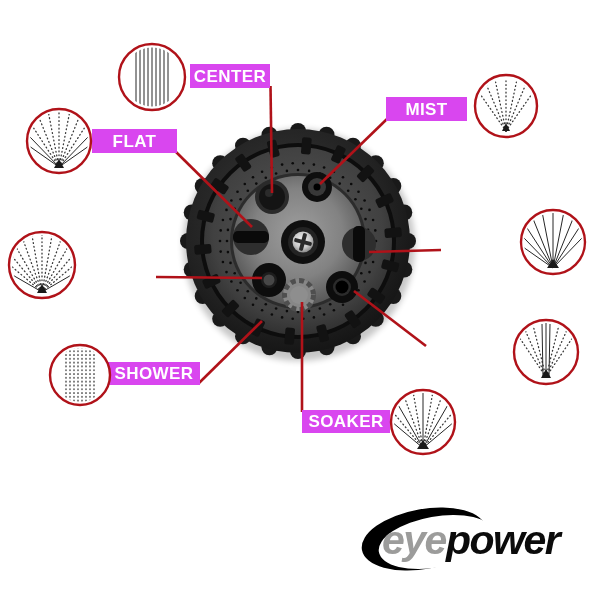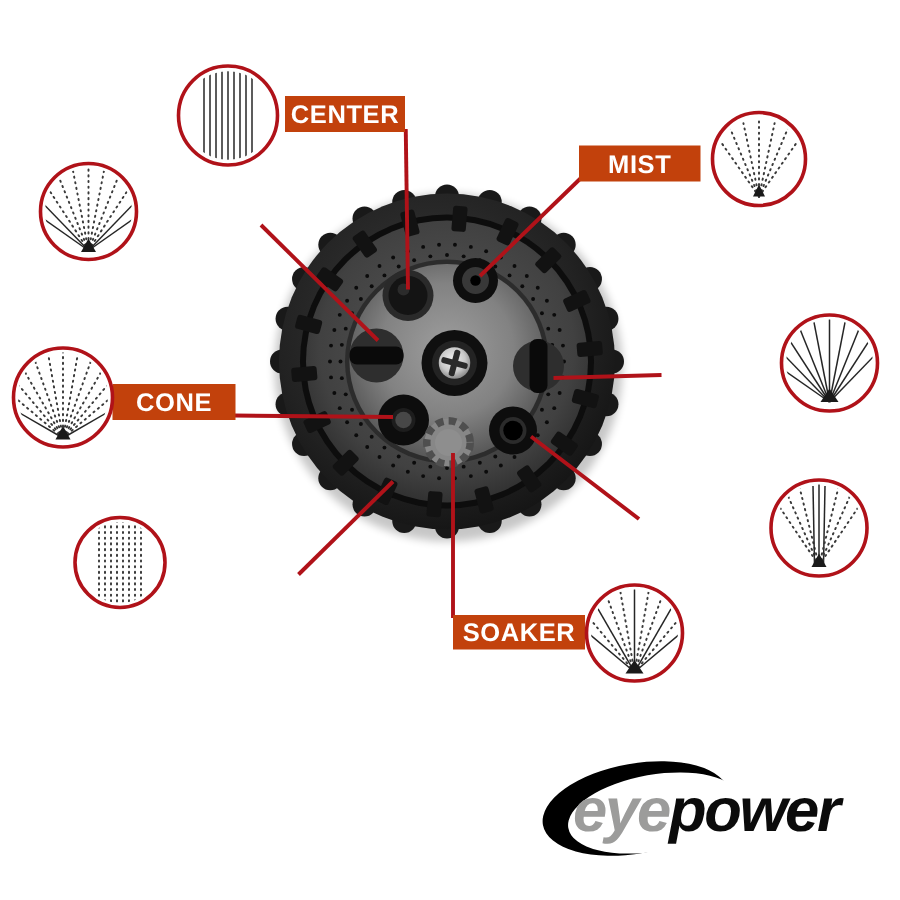--- a/index.html
+++ b/index.html
@@ -1,20 +1,20 @@
 <!DOCTYPE html>
 <html><head>
 <meta charset="utf-8">
 <style>
   html,body{margin:0;padding:0;background:#fff;}
   .stage{position:relative;width:600px;height:600px;background:#fff;overflow:hidden;
          font-family:"Liberation Sans",sans-serif;}
   .layer{position:absolute;left:0;top:0;width:600px;height:600px;}
   .layer.top{pointer-events:none;}
-  .callout{position:absolute;background:#c2410c;color:#fff;font-weight:bold;
+  .callout{position:absolute;background:#d946ef;color:#fff;font-weight:bold;
            font-size:17px;letter-spacing:.4px;display:flex;align-items:center;
            justify-content:center;line-height:1;}
   #scallops circle{fill:#191919}
   #notches rect{fill:#121212}
   #dots circle{fill:#0b0b0b}
   .ray-solid{stroke:#262626;stroke-width:1;fill:none;}
   .ray-dot{stroke:#3a3a3a;stroke-width:1.3;fill:none;stroke-dasharray:0.8 3;stroke-linecap:round;}
   .leader{stroke:#b01219;stroke-width:2.6;fill:none;}
   .spray-circle{fill:#ffffff;stroke:#b01219;stroke-width:2.4;}
 </style>
@@ -244,21 +244,22 @@
       <line class="leader" x1="441" y1="250" x2="369" y2="252"></line>
       <line class="leader" x1="156" y1="277" x2="262" y2="278"></line>
       <line class="leader" x1="426" y1="346" x2="354" y2="291"></line>
       <line class="leader" x1="199" y1="383" x2="262" y2="321"></line>
       <line class="leader" x1="302" y1="412" x2="302" y2="302"></line>
     </g>
   </svg>
 
   <div class="callout" style="left:190px;top:64px;width:80px;height:24px;">CENTER</div>
   <div class="callout" style="left:386px;top:97px;width:81px;height:24px;">MIST</div>
-  <div class="callout" style="left:75px;top:256px;width:82px;height:24px;">CONE</div>
+  <div class="callout" style="left:92px;top:129px;width:85px;height:24px;">FLAT</div>
+  <div class="callout" style="left:108px;top:362px;width:92px;height:23px;">SHOWER</div>
   <div class="callout" style="left:302px;top:410px;width:88px;height:23px;">SOAKER</div>
 
   <svg class="layer top" viewBox="0 0 600 600">
     <defs>
       <clipPath id="cp-center">
           <circle cx="152" cy="77" r="29.5"></circle>
         </clipPath>
       <clipPath id="cp-mist">
           <circle cx="506" cy="106" r="27.5"></circle>
         </clipPath>

